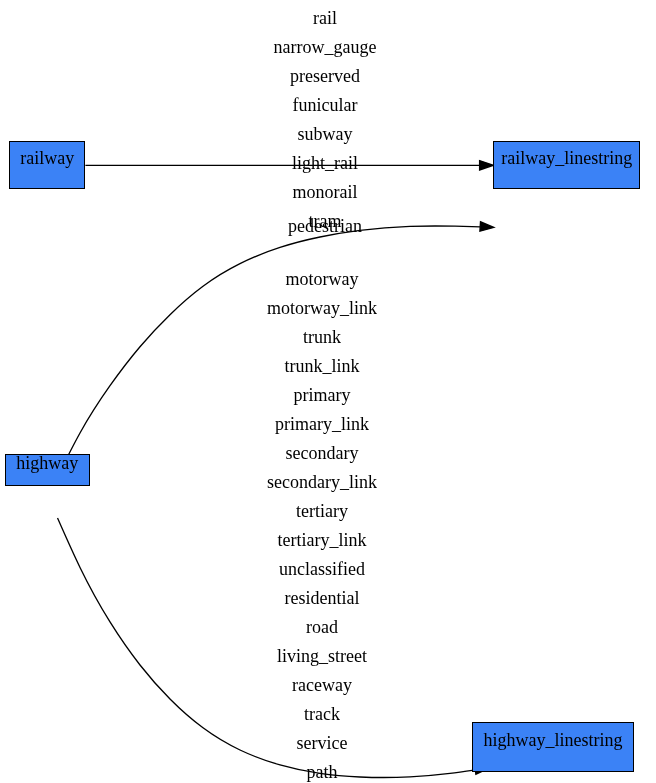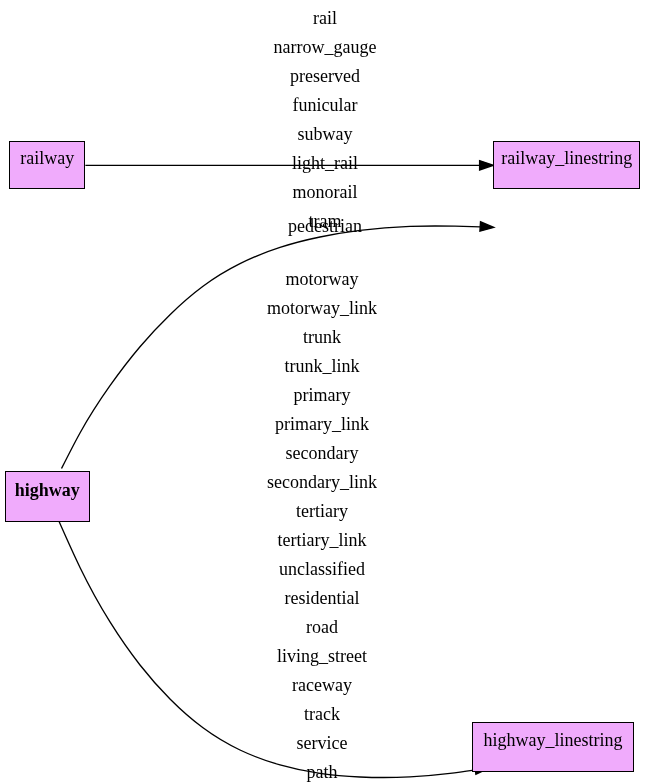--- a/index.html
+++ b/index.html
@@ -15,40 +15,40 @@
   }
   #edges {
     position: absolute;
     left: 0; top: 0;
     width: 656px; height: 783px;
   }
   .node {
     position: absolute;
     box-sizing: border-box;
     border: 1.33px solid #000000;
-    background: #f0abfc;
+    background: #3b82f6;
     display: flex;
     align-items: center;
     justify-content: center;
     padding-bottom: 14px;
     font-size: 18px;
     line-height: 20px;
     white-space: nowrap;
   }
   .edge-label {
     position: absolute;
     text-align: center;
     font-size: 18px;
     line-height: 29px;
     white-space: pre-line;
     transform: translateX(-50%);
     margin-left: 36px;
   }
   #node-railway            { left: 9px;     top: 141px;   width: 76.4px;  height: 48px; }
-  #node-highway            { left: 4.5px;   top: 471px; width: 85.4px;  height: 51px; font-weight: bold; }
+  #node-highway            { left: 4.5px;   top: 454px; width: 85.4px;  height: 32px; }
   #node-railway-linestring { left: 493.3px; top: 140.8px; width: 147px; height: 48px; align-items: center; }
   #node-highway-polygon    { left: 493.8px; top: 212.8px; width: 152.1px; height: 48.2px; }
   #node-highway-linestring { left: 472px; top: 722.3px; width: 161.9px; height: 49.3px; }
   #label-railway-linestring { left: 289px; top: 3.9px; }
   #label-highway-polygon    { left: 289px; top: 211.9px; }
   #label-highway-linestring { left: 286px; top: 265.25px; }
 </style>
 </head>
 <body>
 

